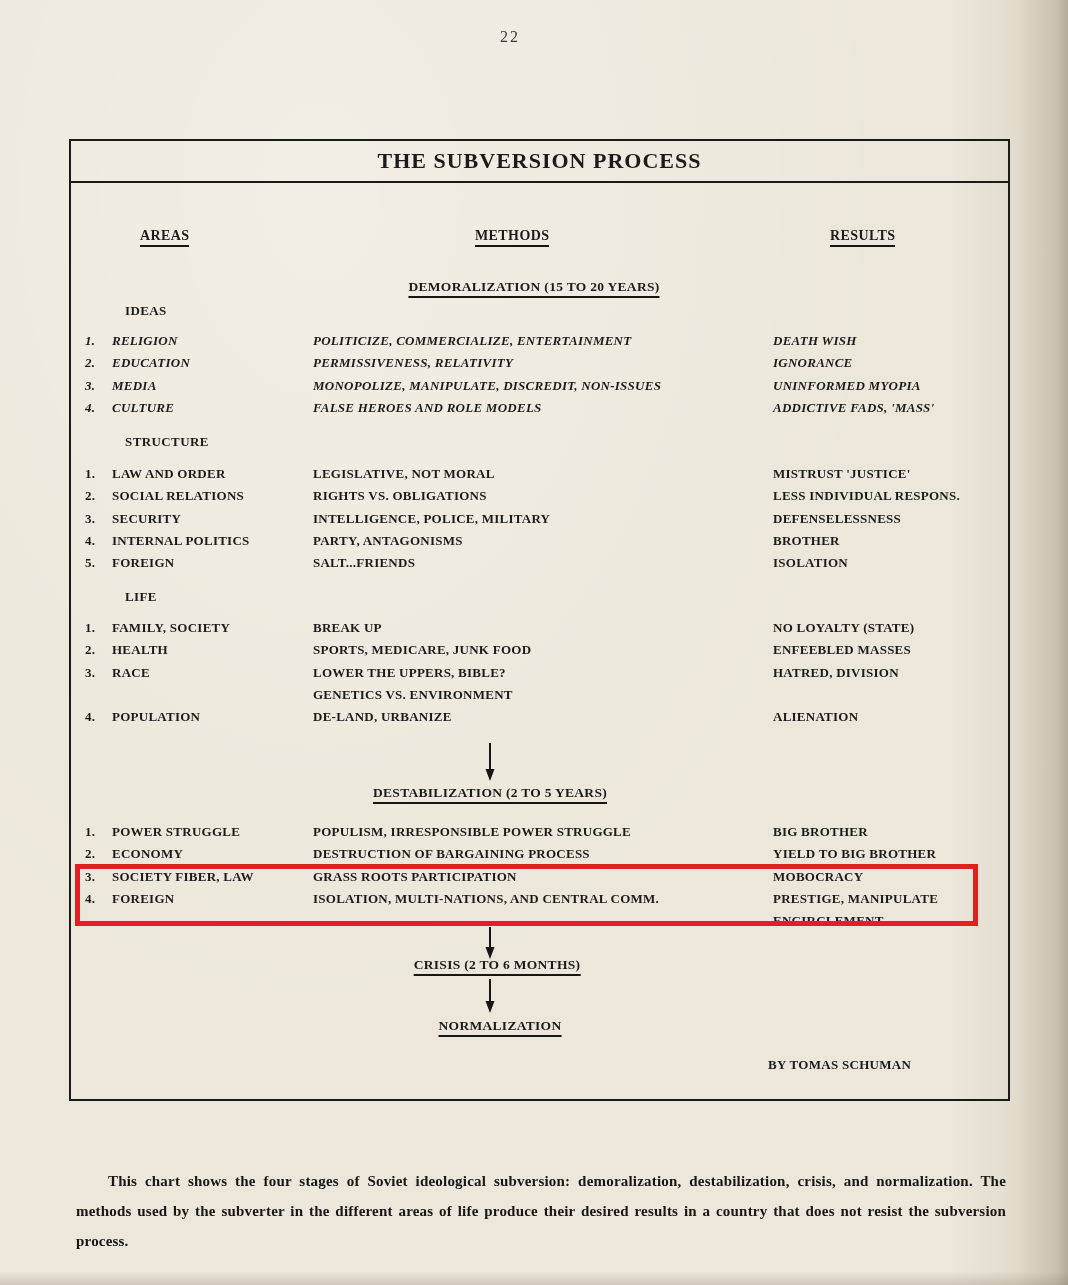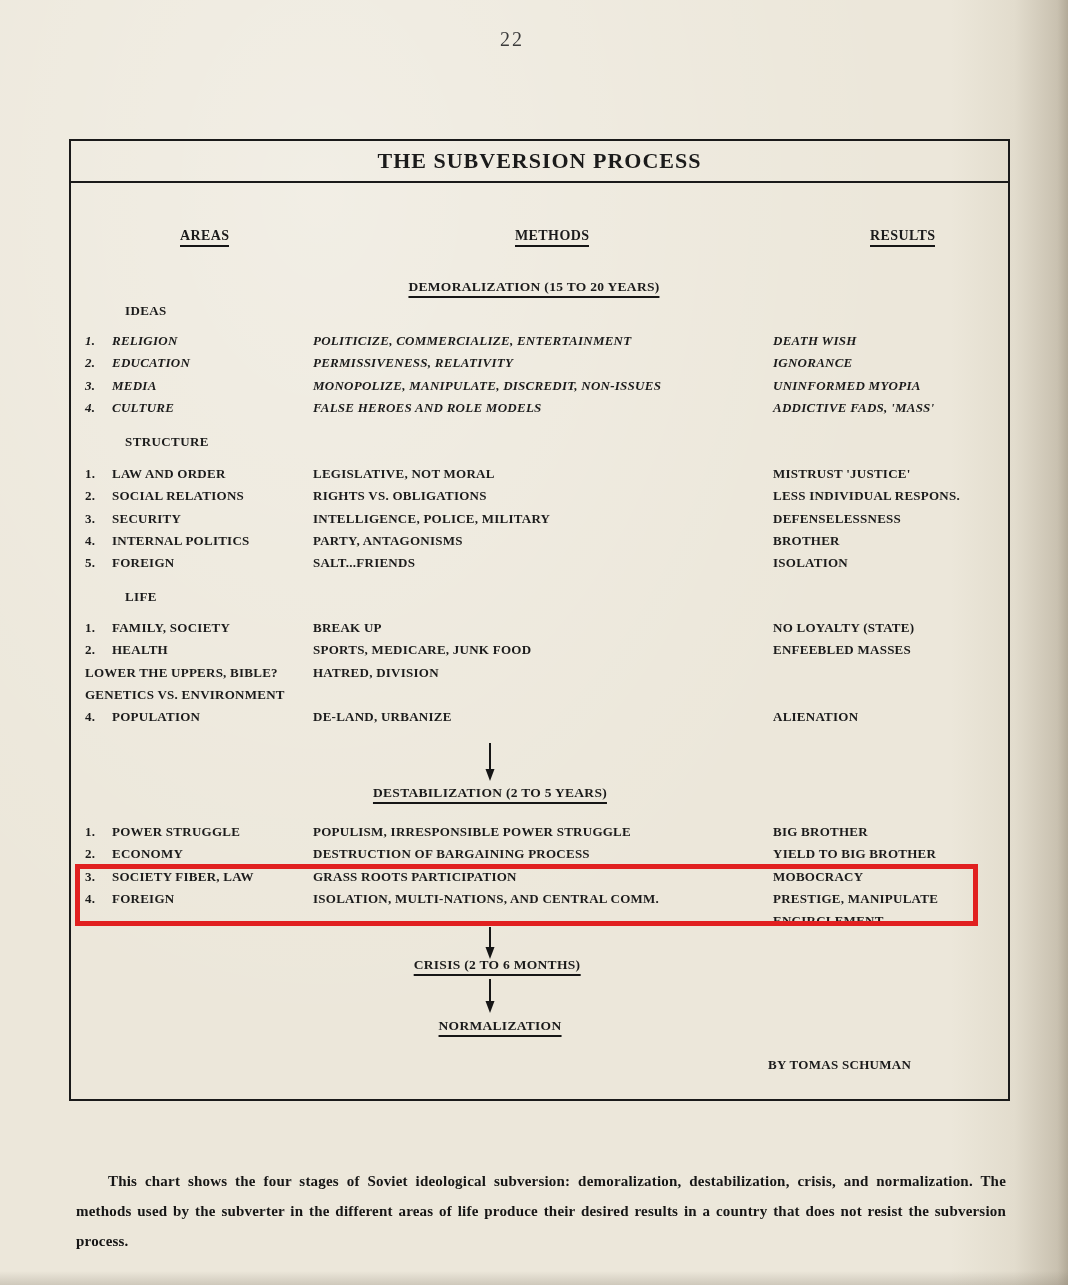--- a/index.html
+++ b/index.html
@@ -7,32 +7,32 @@
     width:1068px;height:1285px;position:relative;overflow:hidden;
     font-family:"Liberation Serif", serif;
     background:
       radial-gradient(ellipse at 30% 15%, rgba(255,255,255,0.30), rgba(255,255,255,0) 55%),
       linear-gradient(90deg, #ece7da 0%, #ece7da 89%, #e2dccd 95%, #c9c1b0 99%, #b3aa98 100%),
       #ece7da;
     color:#1b1b1b;
   }
   body::after{content:"";position:absolute;left:0;right:0;bottom:0;height:14px;
     background:linear-gradient(180deg, rgba(0,0,0,0), rgba(120,110,95,0.25));pointer-events:none;}
-  .pagenum{position:absolute;top:28px;left:500px;font-size:20px;letter-spacing:2px;color:#3c3c3c;}
+  .pagenum{position:absolute;top:28px;left:500px;font-size:16px;letter-spacing:2px;color:#3c3c3c;}
   .box{
     position:absolute;left:69px;top:139px;width:937px;height:958px;
     border:2px solid #1a1a1a;background:transparent;
   }
   .titlebar{
     height:40px;border-bottom:2px solid #1a1a1a;display:flex;align-items:center;justify-content:center;
   }
   .title{font-weight:700;font-size:22px;letter-spacing:1px;text-align:center;}
   .colhead{
     position:absolute;font-weight:700;font-size:14px;letter-spacing:0.4px;
-    border-bottom:2px solid #161616;padding-bottom:1px;margin-left:40px;
+    border-bottom:2px solid #161616;padding-bottom:1px;
   }
   .stage{
     position:absolute;transform:translateX(-50%);
     font-weight:700;font-size:13.5px;letter-spacing:0.3px;
     border-bottom:2px solid #161616;padding-bottom:1px;white-space:nowrap;
   }
   .grouplabel{
     position:absolute;font-weight:700;font-size:13px;letter-spacing:0.4px;
   }
   .rows{position:absolute;left:0;width:100%;}
@@ -132,20 +132,21 @@
       <div class="cell"><span class="num">1.</span><span>FAMILY, SOCIETY</span></div>
       <div class="cell">BREAK UP</div>
       <div class="cell">NO LOYALTY (STATE)</div>
     </div>
     <div class="row">
       <div class="cell"><span class="num">2.</span><span>HEALTH</span></div>
       <div class="cell">SPORTS, MEDICARE, JUNK FOOD</div>
       <div class="cell">ENFEEBLED MASSES</div>
     </div>
     <div class="row">
+      <div class="cell"><span class="num">3.</span><span>RACE</span></div>
       <div class="cell">
           <div>LOWER THE UPPERS, BIBLE?</div>
           <div>GENETICS VS. ENVIRONMENT</div>
         </div>
       <div class="cell">HATRED, DIVISION</div>
     </div>
     <div class="row">
       <div class="cell"><span class="num">4.</span><span>POPULATION</span></div>
       <div class="cell">DE-LAND, URBANIZE</div>
       <div class="cell">ALIENATION</div>

